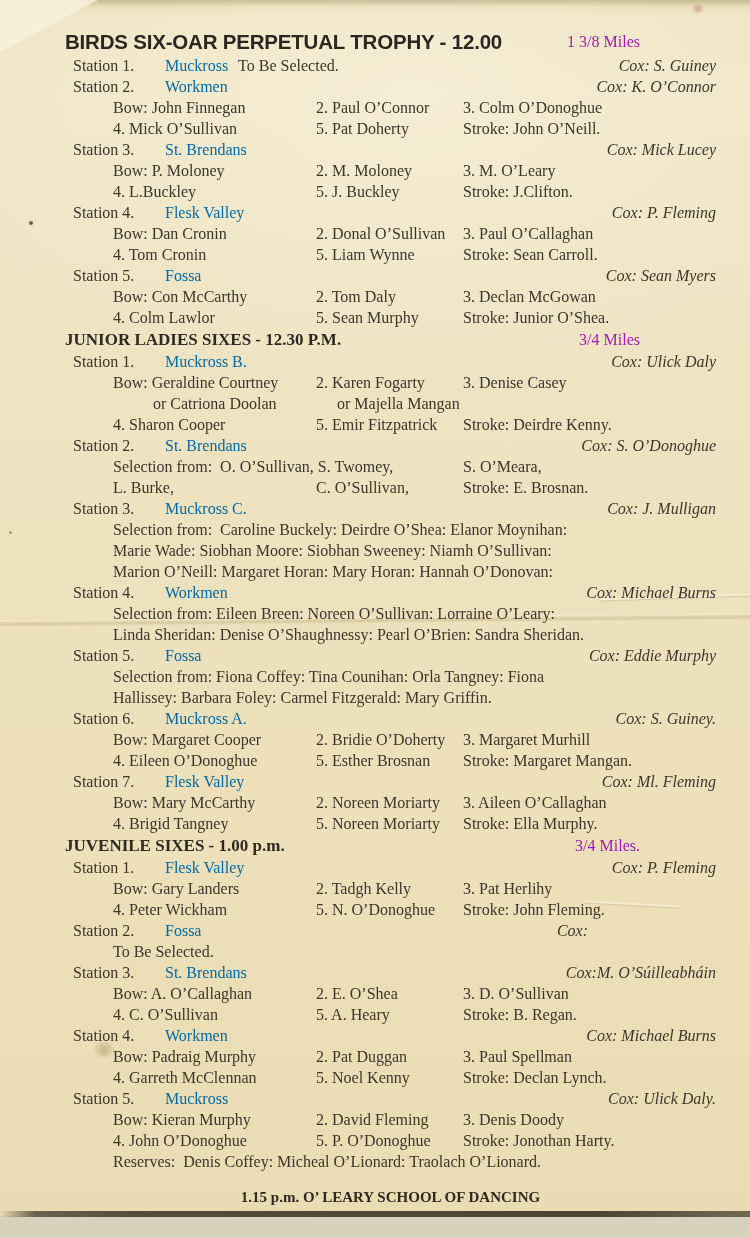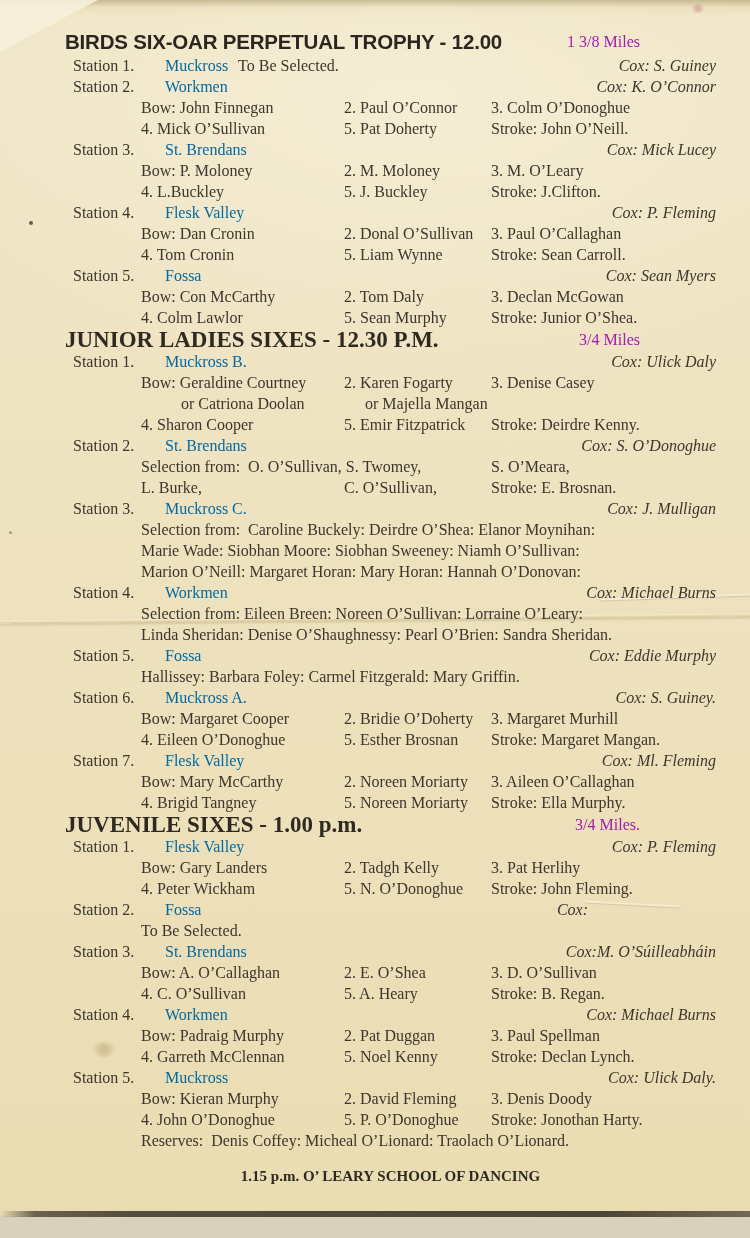--- a/index.html
+++ b/index.html
@@ -33,35 +33,35 @@
     background:radial-gradient(circle,#cf9b94,rgba(207,155,148,0));opacity:.8;}
   .smudge{position:absolute;top:1042px;left:94px;width:20px;height:15px;border-radius:50%;
     background:radial-gradient(circle,rgba(140,110,60,.35),rgba(140,110,60,0));filter:blur(1px);}
   .paper-edge{position:absolute;top:1211px;left:0;width:750px;height:6px;
     background:linear-gradient(90deg,rgba(85,77,60,0) 0,rgba(85,77,60,.85) 35px,#554d3c 130px,#4d4534 600px,rgba(85,77,60,.8) 750px);}
 
   .content{position:absolute;top:29px;left:65px;width:651px;z-index:2;color:#3c362c;}
 
   .race-header{position:relative;height:26px;line-height:26px;}
   .race-header.compact{height:23px;line-height:23px;}
-  .race-title{display:inline;margin:0;font-weight:bold;color:#2f2a21;font-size:23px;}
+  .race-title{display:inline;margin:0;font-weight:bold;color:#2f2a21;font-size:17px;}
   .race-title.title-sans{
     font-family:"Liberation Sans","DejaVu Sans",sans-serif;
     font-size:20.5px;letter-spacing:-0.2px;color:#2b2720;margin-top:17px;}
   .race-distance{position:absolute;right:76px;top:0;font-size:16px;font-weight:normal;
     font-family:"Liberation Serif",serif;color:#a21caf;}
 
   .station-line{display:flex;line-height:21px;font-size:16px;}
   .station-label{flex:0 0 100px;padding-left:8px;box-sizing:border-box;}
   .club-name{font-weight:normal;color:#0369a1;}
   .club-suffix{margin-left:10px;}
   .cox{margin-left:auto;font-style:italic;white-space:pre;}
   .cox.cox-inset{margin-right:128px;}
 
-  .row{margin-left:76px;line-height:21px;font-size:16px;}
+  .row{margin-left:48px;line-height:21px;font-size:16px;}
   .row.crew{display:grid;grid-template-columns:203px 147px 1fr;}
   .row.crew span{white-space:pre;}
   .row.crew.or-row .c1{padding-left:40px;}
   .row.crew.or-row .c2{padding-left:21px;}
   .row.textline{white-space:pre-wrap;}
 
   .footer-line{text-align:center;font-weight:bold;font-size:15px;margin-top:17px;color:#2f2a21;}
 </style>
 </head>
 <body>
@@ -264,20 +264,21 @@
   </div>
 
   <div class="station">
     <div class="station-line">
       <span class="station-label">Station 5.</span>
       <span class="club-name">Fossa</span>
 
       <span class="cox">Cox: Eddie Murphy</span>
     </div>
     <div class="rows">
+              <div class="row textline">Selection from: Fiona Coffey: Tina Counihan: Orla Tangney: Fiona</div>
               <div class="row textline">Hallissey: Barbara Foley: Carmel Fitzgerald: Mary Griffin.</div>
             </div>
   </div>
 
   <div class="station">
     <div class="station-line">
       <span class="station-label">Station 6.</span>
       <span class="club-name">Muckross A.</span>
 
       <span class="cox">Cox: S. Guiney.</span>

